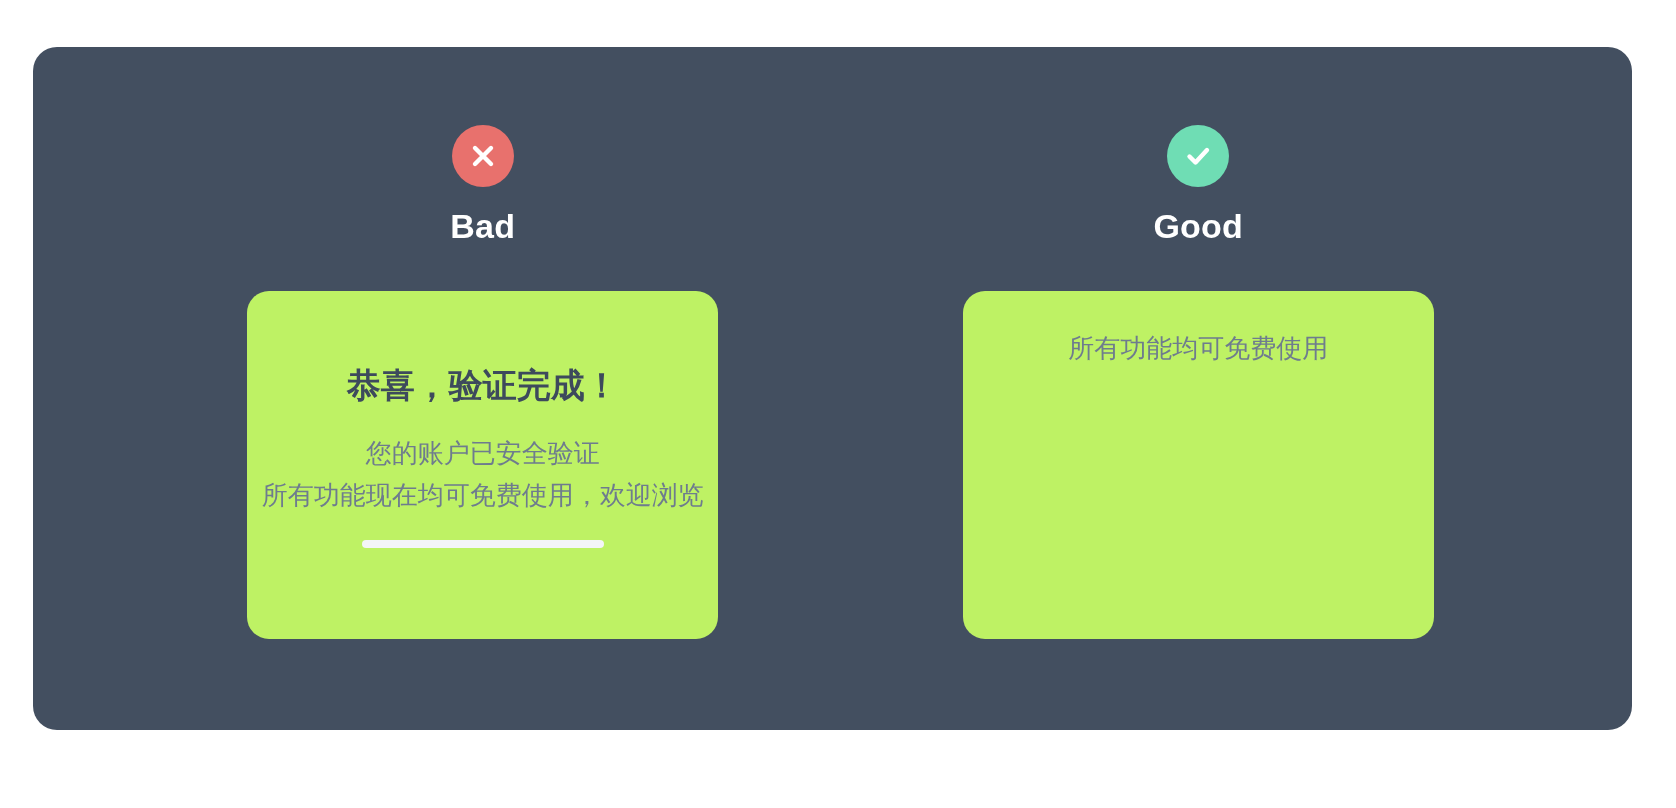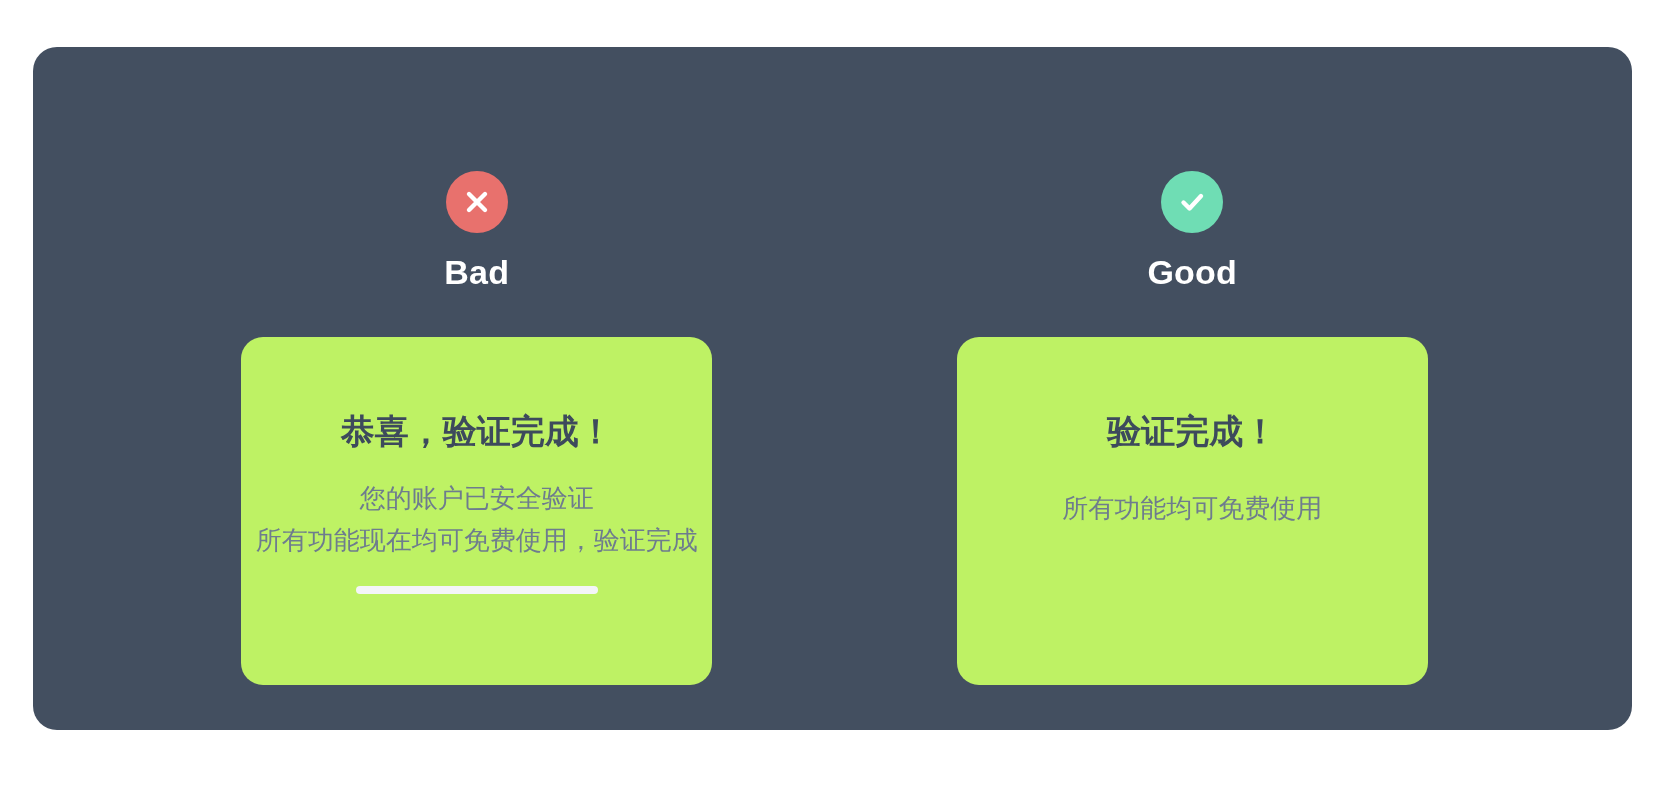--- a/index.html
+++ b/index.html
@@ -27,27 +27,27 @@
     top: 47px;
     width: 1599px;
     height: 683px;
     background: #434F60;
     border-radius: 24px;
     box-sizing: border-box;
   }
 
   .columns {
     position: absolute;
-    left: 2px;
+    left: 8px;
     top: 0;
     width: 100%;
     height: 100%;
     display: flex;
     flex-direction: row;
-    align-items: center;
+    align-items: flex-start;
     justify-content: center;
     box-sizing: border-box;
     padding: 78px 84px 0 84px;
   }
 
   .column {
     width: 50%;
     display: flex;
     flex-direction: column;
     align-items: center;
@@ -133,34 +133,33 @@
         <div class="badge bad">
           <svg width="34" height="34" viewBox="0 0 34 34" aria-hidden="true">
             <path d="M9 9 L25 25 M25 9 L9 25" stroke="#ffffff" stroke-width="4.4" stroke-linecap="round" fill="none"></path>
           </svg>
         </div>
         <div class="verdict">Bad</div>
 
         <div class="card bad">
           <div class="card-heading">恭喜，验证完成！</div>
           <div class="card-body">您的账户已安全验证
-所有功能现在均可免费使用，验证完成</div>
+所有功能现在均可免费使用，欢迎浏览</div>
           <div class="ghost-line"></div>
         </div>
       </div>
 
       <div class="column">
         <div class="badge good">
           <svg width="36" height="36" viewBox="0 0 36 36" aria-hidden="true">
             <path d="M9.5 18.5 L15.5 24.5 L27 12" stroke="#ffffff" stroke-width="4.4" stroke-linecap="round" stroke-linejoin="round" fill="none"></path>
           </svg>
         </div>
         <div class="verdict">Good</div>
 
         <div class="card good">
-          <div class="card-heading">验证完成！</div>
           <div class="card-body">所有功能均可免费使用</div>
         </div>
       </div>
 
     </div>
   </div>
 </div>
 
 </body></html>

